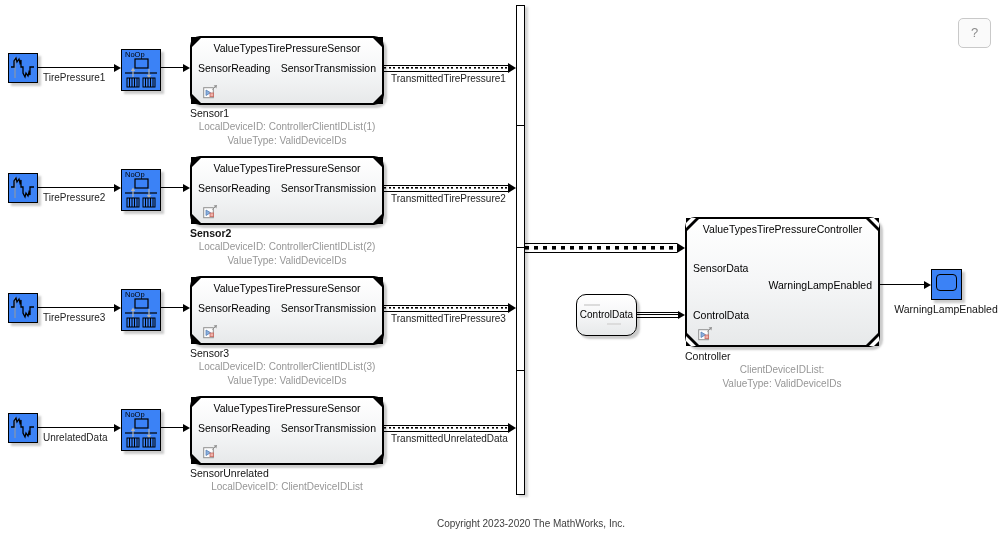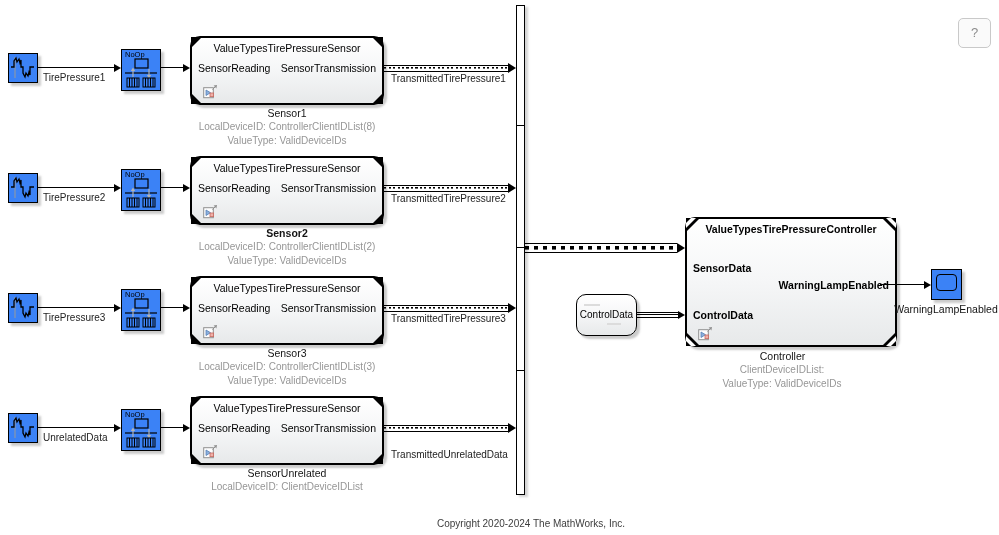--- a/index.html
+++ b/index.html
@@ -26,21 +26,21 @@
       background-size:100% 1.3px;background-position:center;background-repeat:no-repeat;}
 
   
   .big-block{position:absolute;box-sizing:border-box;border:2px solid #000;border-radius:10px;
       background:linear-gradient(180deg,#ffffff 0%,#f5f6f7 50%,#e7e9ea 100%);
       box-shadow:3px 3px 2px rgba(160,160,160,0.55);}
   .small-block{position:absolute;box-sizing:border-box;border:1.4px solid #000;background:#3b82f6;
       box-shadow:3px 3px 2px rgba(160,160,160,0.55);}
   .block-title{position:absolute;top:5px;left:0;right:0;text-align:center;font-size:10.5px;line-height:1;}
   .port{position:absolute;font-size:10.5px;line-height:1;}
-  .name{position:absolute;font-size:10.5px;line-height:1;text-align:center;color:#141414;}
+  .name{position:absolute;font-size:10.5px;line-height:1;text-align:left;color:#141414;}
   .ann{position:absolute;font-size:10px;line-height:1;text-align:center;color:#969696;}
   .sig-label{position:absolute;font-size:10px;line-height:1;color:#232323;text-align:center;}
 
   
   .cor{position:absolute;width:11px;height:11px;background:#000;}
   .cor.tl{top:-1px;left:-1px;clip-path:polygon(0 0,100% 0,0 100%);}
   .cor.tr{top:-1px;right:-1px;clip-path:polygon(0 0,100% 0,100% 100%);}
   .cor.bl{bottom:-1px;left:-1px;clip-path:polygon(0 0,0 100%,100% 100%);}
   .cor.br{bottom:-1px;right:-1px;clip-path:polygon(100% 0,100% 100%,0 100%);}
   .corw{position:absolute;width:14px;height:14px;}
@@ -120,21 +120,21 @@
         <line x1="9.5" y1="5.5" x2="12.5" y2="2.5" stroke="#8f8f8f" stroke-width="1"></line>
         <polygon points="14,1 10.6,1.6 13.4,4.4" fill="#8f8f8f"></polygon>
         <polygon points="3,6 3,11.5 7.5,8.7" fill="#8cb0dc" stroke="#5580b8" stroke-width="0.8"></polygon>
         <rect x="7" y="9" width="3.6" height="3.6" fill="#efb0a9" stroke="#c66a60" stroke-width="0.8"></rect>
       </svg>
     </div>
     <div class="busline" style="left:384px;top:28.5px;width:124px;"></div>
     <div class="arr arr-big" style="left:508px;top:27px;"></div>
     <div class="sig-label" style="left:391px;top:38px;">TransmittedTirePressure1</div>
     <div class="name" style="left:190px;top:72px;width:194px;">Sensor1</div>
-    <div class="ann" style="left:137px;top:86px;width:300px;">LocalDeviceID: ControllerClientIDList(8)</div>
+    <div class="ann" style="left:137px;top:86px;width:300px;">LocalDeviceID: ControllerClientIDList(1)</div>
     <div class="ann" style="left:137px;top:100px;width:300px;">ValueType: ValidDeviceIDs</div>
   </div>
 
   <div class="abs" style="left:0;top:156px;width:999px;height:0;">
     <div class="small-block" style="left:8px;top:17px;width:30px;height:30px;">
       <svg width="27" height="27" viewBox="0 0 27 27">
         <line x1="6" y1="3" x2="6" y2="24" stroke="#9a9a9a" stroke-width="1"></line>
         <path d="M2 13 H5 L5 7 7 4 8 8 10 5 11 9 12 6 12 13 14 13 14 19 16 23 17 19 19 22 20 18 21 21 21 13 H25" fill="none" stroke="#000" stroke-width="1.3"></path>
       </svg>
     </div>
@@ -295,21 +295,21 @@
       <svg class="badge" viewBox="0 0 15 15">
         <rect x="0.7" y="3.7" width="9.6" height="10" fill="#fdfdfd" stroke="#8f8f8f" stroke-width="1"></rect>
         <line x1="9.5" y1="5.5" x2="12.5" y2="2.5" stroke="#8f8f8f" stroke-width="1"></line>
         <polygon points="14,1 10.6,1.6 13.4,4.4" fill="#8f8f8f"></polygon>
         <polygon points="3,6 3,11.5 7.5,8.7" fill="#8cb0dc" stroke="#5580b8" stroke-width="0.8"></polygon>
         <rect x="7" y="9" width="3.6" height="3.6" fill="#efb0a9" stroke="#c66a60" stroke-width="0.8"></rect>
       </svg>
     </div>
     <div class="busline" style="left:384px;top:28.5px;width:124px;"></div>
     <div class="arr arr-big" style="left:508px;top:27px;"></div>
-    <div class="sig-label" style="left:391px;top:38px;margin-top:16px;">TransmittedUnrelatedData</div>
+    <div class="sig-label" style="left:391px;top:38px;">TransmittedUnrelatedData</div>
     <div class="name" style="left:190px;top:72px;width:194px;">SensorUnrelated</div>
     <div class="ann" style="left:137px;top:86px;width:300px;">LocalDeviceID: ClientDeviceIDList</div>
     <div class="ann" style="left:137px;top:100px;width:300px;"></div>
   </div>
 
   <div class="bus-bar">
     <div class="bus-div" style="top:119px;"></div>
     <div class="bus-div" style="top:241px;"></div>
     <div class="bus-div" style="top:364px;"></div>
   </div>
@@ -318,21 +318,21 @@
   <div class="arr arr-big" style="left:677px;top:243px;"></div>
 
   <div class="big-block" style="left:576px;top:294px;width:61px;height:42px;border-width:1.4px;">
     <div class="sketch" style="left:7px;top:9px;width:16px;"></div>
     <div class="sketch" style="left:30px;top:28px;width:14px;"></div>
     <div style="position:absolute;left:0;right:0;top:15px;text-align:center;font-size:10px;line-height:1;">ControlData</div>
   </div>
   <div class="tripleline" style="left:637px;top:312px;width:41px;"></div>
   <div class="arr" style="left:678px;top:310.5px;"></div>
 
-  <div class="big-block" style="left:685px;top:217px;width:212px;height:130px;font-weight:bold;">
+  <div class="big-block" style="left:685px;top:217px;width:195px;height:130px;">
     <div class="corw tl">
         <div class="l1"></div>
         <div class="l2"></div>
         <div class="l3"></div>
       </div>
     <div class="corw tr">
         <div class="l1"></div>
         <div class="l2"></div>
         <div class="l3"></div>
       </div>
@@ -364,15 +364,15 @@
 
   <div class="wire" style="left:880px;top:284px;width:44px;"></div>
   <div class="arr" style="left:924px;top:280.5px;"></div>
   <div class="small-block" style="left:931px;top:269px;width:31px;height:31px;">
     <div style="position:absolute;left:4px;top:4px;width:19px;height:15px;border:1.6px solid #000;border-radius:4px;"></div>
   </div>
   <div class="name" style="left:946px;top:304px;transform:translateX(-50%);white-space:nowrap;">WarningLampEnabled</div>
 
   <div class="help-btn">?</div>
 
-  <div class="copyright">Copyright 2020-2024 The MathWorks, Inc.</div>
+  <div class="copyright">Copyright 2023-2020 The MathWorks, Inc.</div>
 
 </div>
 
 </body></html>

